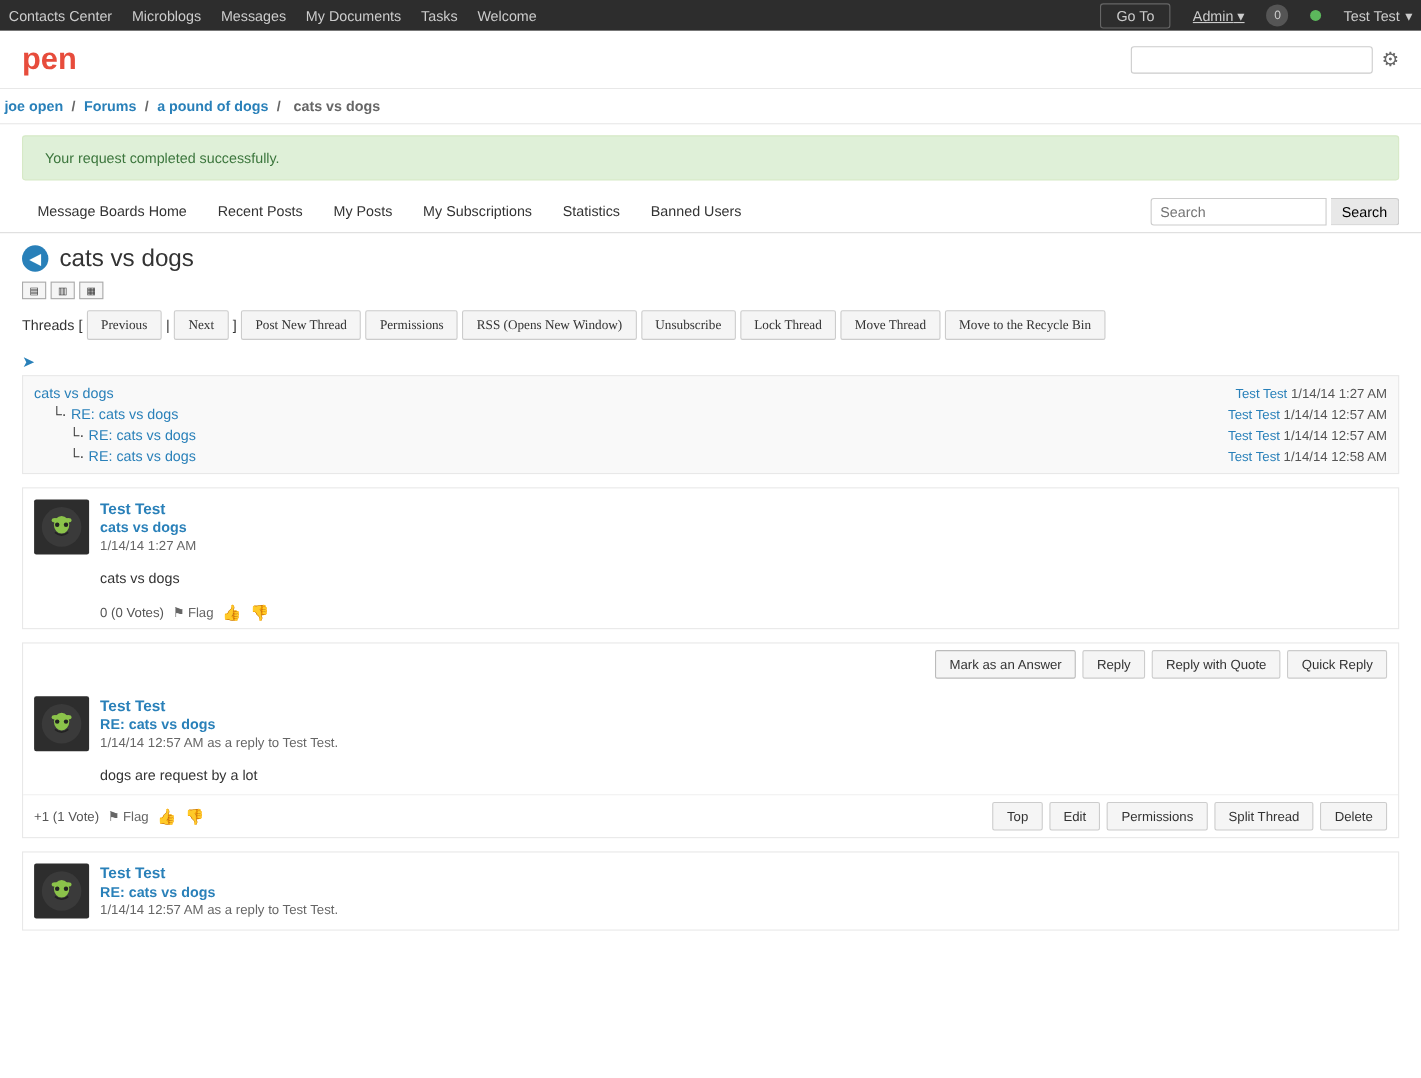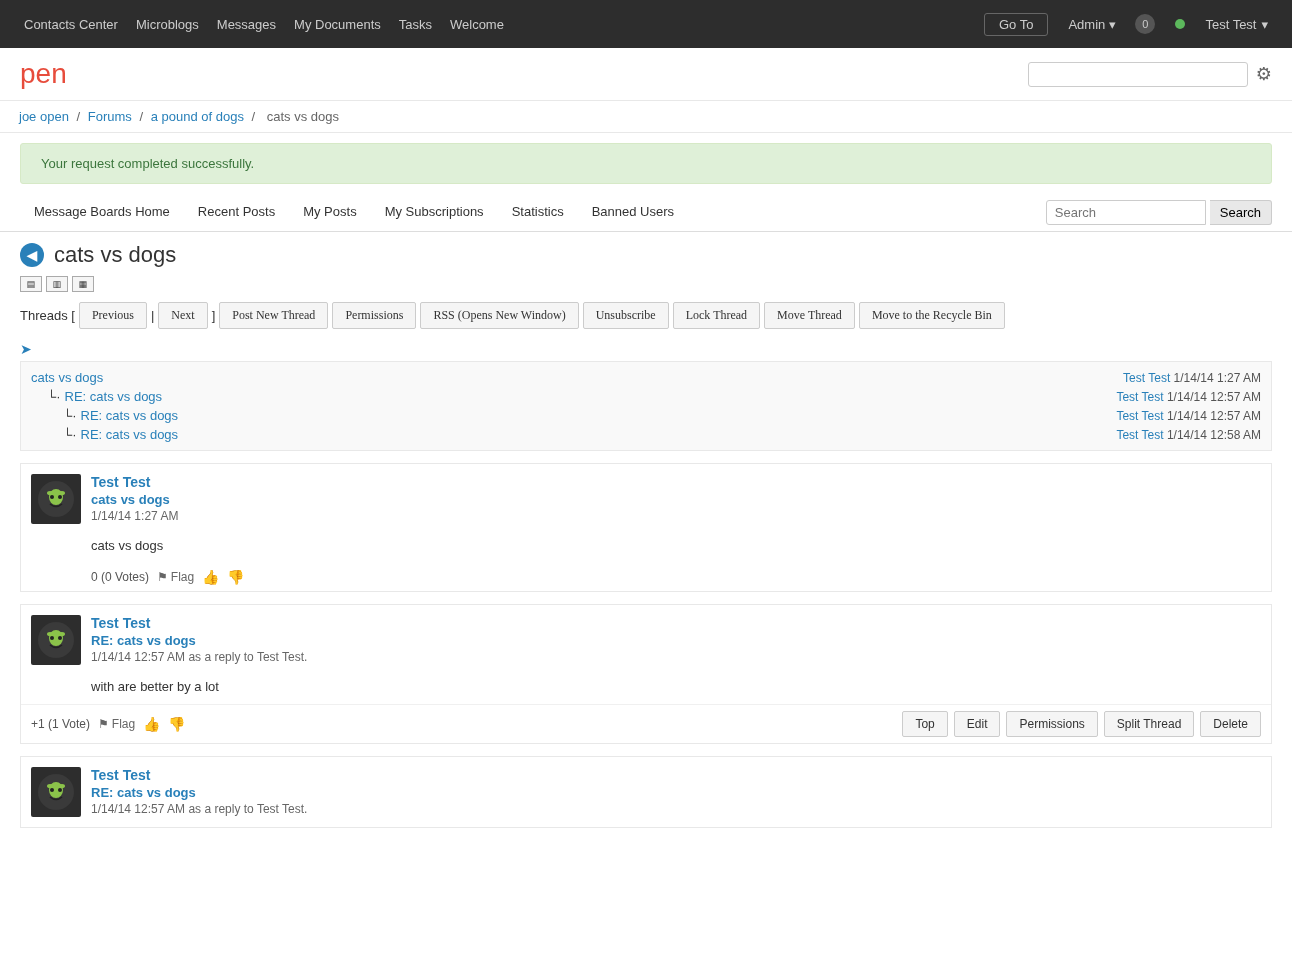--- a/index.html
+++ b/index.html
@@ -4,42 +4,43 @@
   <style>
     * { box-sizing: border-box; margin: 0; padding: 0; }
     body { font-family: Arial, sans-serif; font-size: 13px; color: #333; background: #fff; }
 
     
     .top-nav {
       background: #2d2d2d;
       color: #ccc;
       display: flex;
       align-items: center;
-      padding: 0 24px;
-      height: 48px;
+      padding: 0 8px;
+      height: 28px;
       gap: 20px;
     }
     .top-nav-links { display: flex; gap: 18px; flex: 1; }
     .top-nav-links a { color: #ccc; text-decoration: none; font-size: 13px; }
     .top-nav-right { display: flex; align-items: center; gap: 20px; }
     .go-to-btn {
       background: transparent;
       border: 1px solid #666;
       color: #ccc;
       padding: 3px 14px;
       border-radius: 3px;
       cursor: pointer;
       font-size: 13px;
     }
     .admin-btn {
       background: transparent;
       border: none;
       color: #ccc;
       cursor: pointer;
       font-size: 13px;
+      text-decoration: underline;
     }
     .notification-badge {
       background: #555;
       border-radius: 50%;
       width: 20px; height: 20px;
       display: flex; align-items: center; justify-content: center;
       color: #ccc; font-size: 11px;
     }
     .user-btn {
       display: flex; align-items: center; gap: 5px;
@@ -50,37 +51,38 @@
 
     
     .site-header {
       background: #fff;
       padding: 10px 20px;
       display: flex;
       align-items: center;
       justify-content: space-between;
       border-bottom: 1px solid #e8e8e8;
     }
-    .site-logo { color: #e74c3c; font-size: 28px; font-weight: normal; text-align: right; }
+    .site-logo { color: #e74c3c; font-size: 28px; font-weight: bold; text-align: right; }
     .header-right { display: flex; align-items: center; gap: 8px; }
     .header-search {
       border: 1px solid #ccc;
       border-radius: 3px;
       padding: 4px 8px;
       width: 220px;
       font-size: 13px;
     }
     .gear-icon { font-size: 18px; color: #666; cursor: pointer; }
 
     
     .breadcrumb {
-      padding: 8px 19px;
+      padding: 8px 4px;
       font-size: 13px;
       border-bottom: 1px solid #e8e8e8;
       background: #fff;
+      font-weight: bold;
     }
     .breadcrumb a { color: #2980b9; text-decoration: none; }
     .breadcrumb span { color: #666; margin: 0 4px; }
 
     
     .success-msg {
       background: #dff0d8;
       border: 1px solid #d6e9c6;
       color: #3c763d;
       padding: 12px 20px;
@@ -425,39 +427,45 @@
       <button class="flag-btn">
         <span>⚑</span>
         <span>Flag</span>
       </button>
       <span class="thumb">👍</span>
       <span class="thumb">👎</span>
     </div>
   </div>
 
   <div class="post-card">
+    <div class="post-reply-buttons">
+      <button class="mark-answer-btn">Mark as an Answer</button>
+      <button class="reply-btn">Reply</button>
+      <button class="reply-btn">Reply with Quote</button>
+      <button class="reply-btn">Quick Reply</button>
+    </div>
     <div class="post-header-row">
       <div class="avatar">
         <svg viewBox="0 0 40 40" xmlns="http://www.w3.org/2000/svg">
           <ellipse cx="20" cy="20" rx="18" ry="18" fill="#3a3a3a"></ellipse>
           <ellipse cx="20" cy="18" rx="7" ry="8" fill="#8bc34a"></ellipse>
           <ellipse cx="14" cy="14" rx="3" ry="2" fill="#8bc34a"></ellipse>
           <ellipse cx="26" cy="14" rx="3" ry="2" fill="#8bc34a"></ellipse>
           <circle cx="16" cy="18" r="2" fill="#222"></circle>
           <circle cx="24" cy="18" r="2" fill="#222"></circle>
           <path d="M 14 25 Q 20 30 26 25" stroke="#222" stroke-width="1.5" fill="none"></path>
         </svg>
       </div>
       <div class="post-meta">
         <a class="post-author">Test Test</a>
         <span class="post-subject">RE: cats vs dogs</span>
         <div class="post-date">1/14/14 12:57 AM as a reply to Test Test.</div>
       </div>
     </div>
-    <div class="post-body">with are better by a lot</div>
+    <div class="post-body">dogs are request by a lot</div>
     <div class="post-bottom-bar">
       <div class="bottom-left">
         <span class="vote-count">+1 (1 Vote)</span>
         <button class="flag-btn">
           <span>⚑</span>
           <span>Flag</span>
         </button>
         <span class="thumb">👍</span>
         <span class="thumb">👎</span>
       </div>

